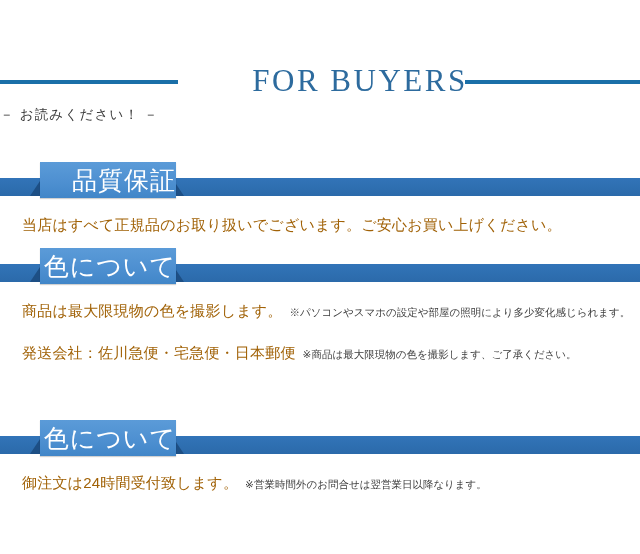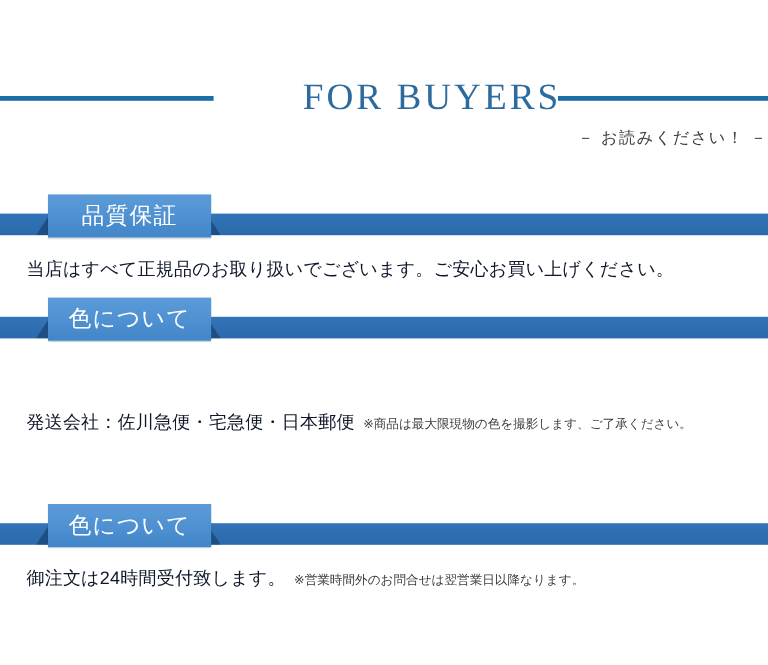--- a/index.html
+++ b/index.html
@@ -46,21 +46,21 @@
     font-weight: 400;
     line-height: 42px;
     white-space: nowrap;
     padding-left: 40px;
   }
   .subtitle {
     position: absolute;
     left: 0;
     top: 104px;
     width: 640px;
-    text-align: right;
+    text-align: left;
     font-size: 13.5px;
     color: #3a3a3a;
     letter-spacing: 1.2px;
     line-height: 22px;
     white-space: nowrap;
   }
 
   
   .section { position: absolute; left: 0; width: 640px; }
 
@@ -103,36 +103,36 @@
     background: linear-gradient(180deg, #5b9bd8 0%, #4e90d1 55%, #4186c8 100%);
     box-shadow: 0 1px 1px rgba(0,0,0,0.18);
   }
   .ribbon-label {
     position: absolute;
     left: 40px;
     top: 6px;
     width: 136px;
     height: 36px;
     line-height: 37px;
-    text-align: center;
+    text-align: right;
     color: #ffffff;
-    font-size: 19px;
+    font-size: 25px;
     letter-spacing: 1px;
     white-space: nowrap;
   }
 
   
   .body-row {
     position: relative;
     padding: 14px 22px 0 22px;
     white-space: nowrap;
   }
   .body-main {
     font-size: 15px;
-    color: #0f172a;
+    color: #a16207;
     line-height: 22px;
     letter-spacing: 0.2px;
   }
   .body-note {
     font-size: 10.5px;
     color: #3d3d3d;
     letter-spacing: 0;
   }
   .gap { display: inline-block; width: 7px; }
 </style>
@@ -160,20 +160,23 @@
 </div>
 
 <div class="section" id="sec1" style="top:242px;font-family:Liberation Serif, serif;">
   <div class="ribbon-wrap">
     <div class="ribbon-bar"></div>
     <div class="ribbon-notch-l"></div>
     <div class="ribbon-notch-r"></div>
     <div class="ribbon-plate"></div>
     <div class="ribbon-label">色について</div>
   </div>
+  <div class="body-row">
+    <span class="body-main">商品は最大限現物の色を撮影します。</span><span class="gap"></span><span class="body-note">※パソコンやスマホの設定や部屋の照明により多少変化感じられます。</span>
+  </div>
 </div>
 
 <div class="section" id="sec2" style="top:328px;">
   <div class="body-row">
     <span class="body-main">発送会社：佐川急便・宅急便・日本郵便</span><span class="gap"></span><span class="body-note">※商品は最大限現物の色を撮影します、ご了承ください。</span>
   </div>
 </div>
 
 <div class="section" id="sec3" style="top:414px;">
   <div class="ribbon-wrap">

